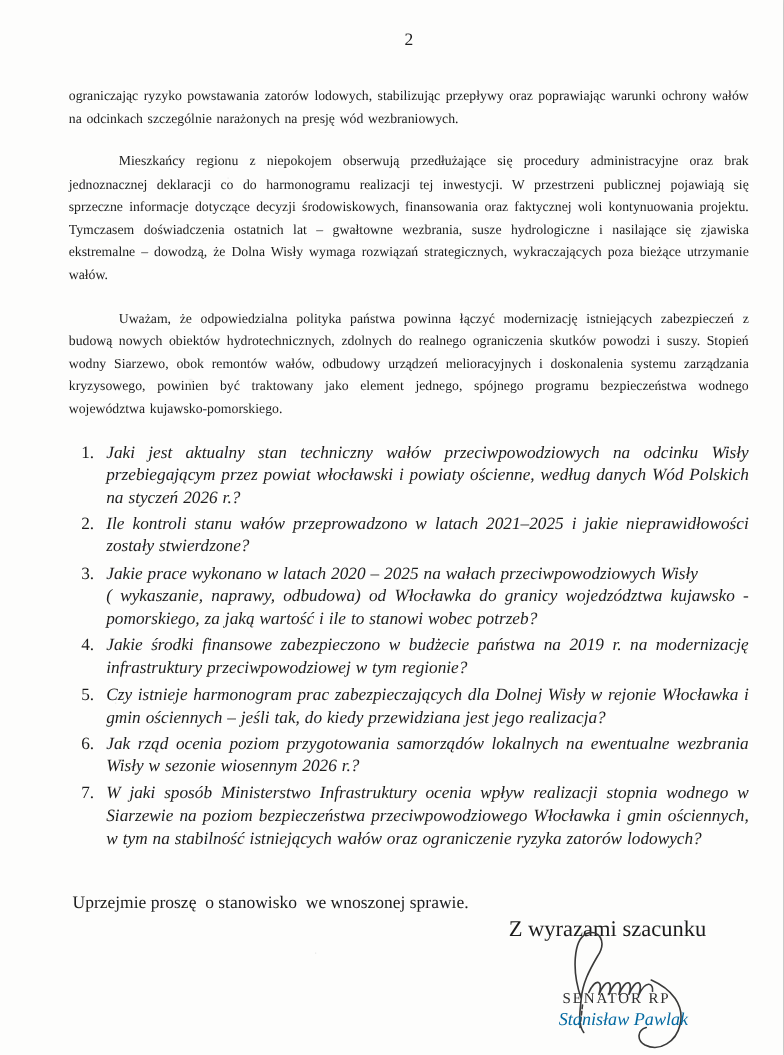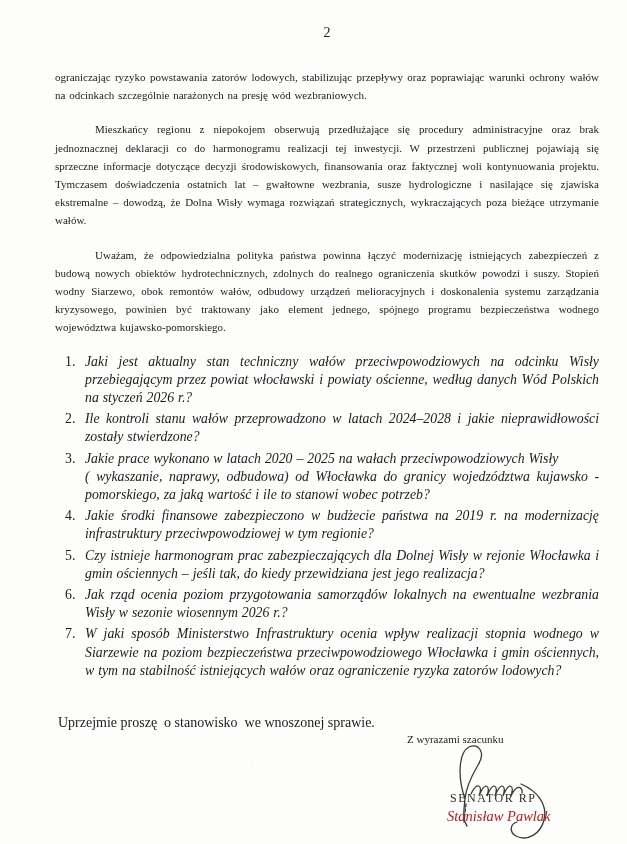--- a/index.html
+++ b/index.html
@@ -38,30 +38,30 @@
   .q-num { flex:0 0 20px; }
   .q-text { flex:1; text-align:justify; white-space:pre-line; word-spacing:0.5px;font-style:italic; }
   .closing-request {
     margin:34px 0 0 3px;
     font-size:14px;
     line-height:18px;
     white-space:pre-wrap;
   }
   .salutation {
     position:absolute; left:407px; top:733px;
-    font-size:11px;
+    font-size:18px;
   }
   .sig-svg { position:absolute; left:425px; top:744px; }
   .sig-title {
     position:absolute; left:450px; top:791px;
     font-size:12px; letter-spacing:1.5px; color:#2e2e2e;
   }
   .sig-name {
     position:absolute; left:447px; top:808px;
-    font-style:italic; font-size:14.5px; color:#b91c1c;
+    font-style:italic; font-size:14.5px; color:#0369a1;
   }
   .specks {
     position:absolute; top:0; left:0; width:1px; height:1px;
     background:transparent;
     box-shadow:
       320px 100px 0 0 rgba(0,0,0,.10),
       152px 304px 0 1px rgba(0,0,0,.06),
       502px 422px 0 0 rgba(0,0,0,.10),
       92px  562px 0 0 rgba(0,0,0,.09),
       402px 652px 0 1px rgba(0,0,0,.05),
@@ -85,21 +85,21 @@
     <p class="para indent">Mieszkańcy regionu z niepokojem obserwują przedłużające się procedury administracyjne oraz brak jednoznacznej deklaracji co do harmonogramu realizacji tej inwestycji. W przestrzeni publicznej pojawiają się sprzeczne informacje dotyczące decyzji środowiskowych, finansowania oraz faktycznej woli kontynuowania projektu. Tymczasem doświadczenia ostatnich lat – gwałtowne wezbrania, susze hydrologiczne i nasilające się zjawiska ekstremalne – dowodzą, że Dolna Wisły wymaga rozwiązań strategicznych, wykraczających poza bieżące utrzymanie wałów.</p>
     <p class="para indent">Uważam, że odpowiedzialna polityka państwa powinna łączyć modernizację istniejących zabezpieczeń z budową nowych obiektów hydrotechnicznych, zdolnych do realnego ograniczenia skutków powodzi i suszy. Stopień wodny Siarzewo, obok remontów wałów, odbudowy urządzeń melioracyjnych i doskonalenia systemu zarządzania kryzysowego, powinien być traktowany jako element jednego, spójnego programu bezpieczeństwa wodnego województwa kujawsko-pomorskiego.</p>
 
     <ol class="questions">
       <li class="q-item">
         <span class="q-num">1.</span>
         <span class="q-text">Jaki jest aktualny stan techniczny wałów przeciwpowodziowych na odcinku Wisły przebiegającym przez powiat włocławski i powiaty ościenne, według danych Wód Polskich na styczeń 2026 r.?</span>
       </li>
       <li class="q-item">
         <span class="q-num">2.</span>
-        <span class="q-text">Ile kontroli stanu wałów przeprowadzono w latach 2024–2028 i jakie nieprawidłowości zostały stwierdzone?</span>
+        <span class="q-text">Ile kontroli stanu wałów przeprowadzono w latach 2021–2025 i jakie nieprawidłowości zostały stwierdzone?</span>
       </li>
       <li class="q-item">
         <span class="q-num">3.</span>
         <span class="q-text">Jakie prace wykonano w latach 2020 – 2025 na wałach przeciwpowodziowych Wisły
 ( wykaszanie, naprawy, odbudowa) od Włocławka do granicy wojedzództwa kujawsko - pomorskiego, za jaką wartość i ile to stanowi wobec potrzeb?</span>
       </li>
       <li class="q-item">
         <span class="q-num">4.</span>
         <span class="q-text">Jakie środki finansowe zabezpieczono w budżecie państwa na 2019 r. na modernizację infrastruktury przeciwpowodziowej w tym regionie?</span>
       </li>

